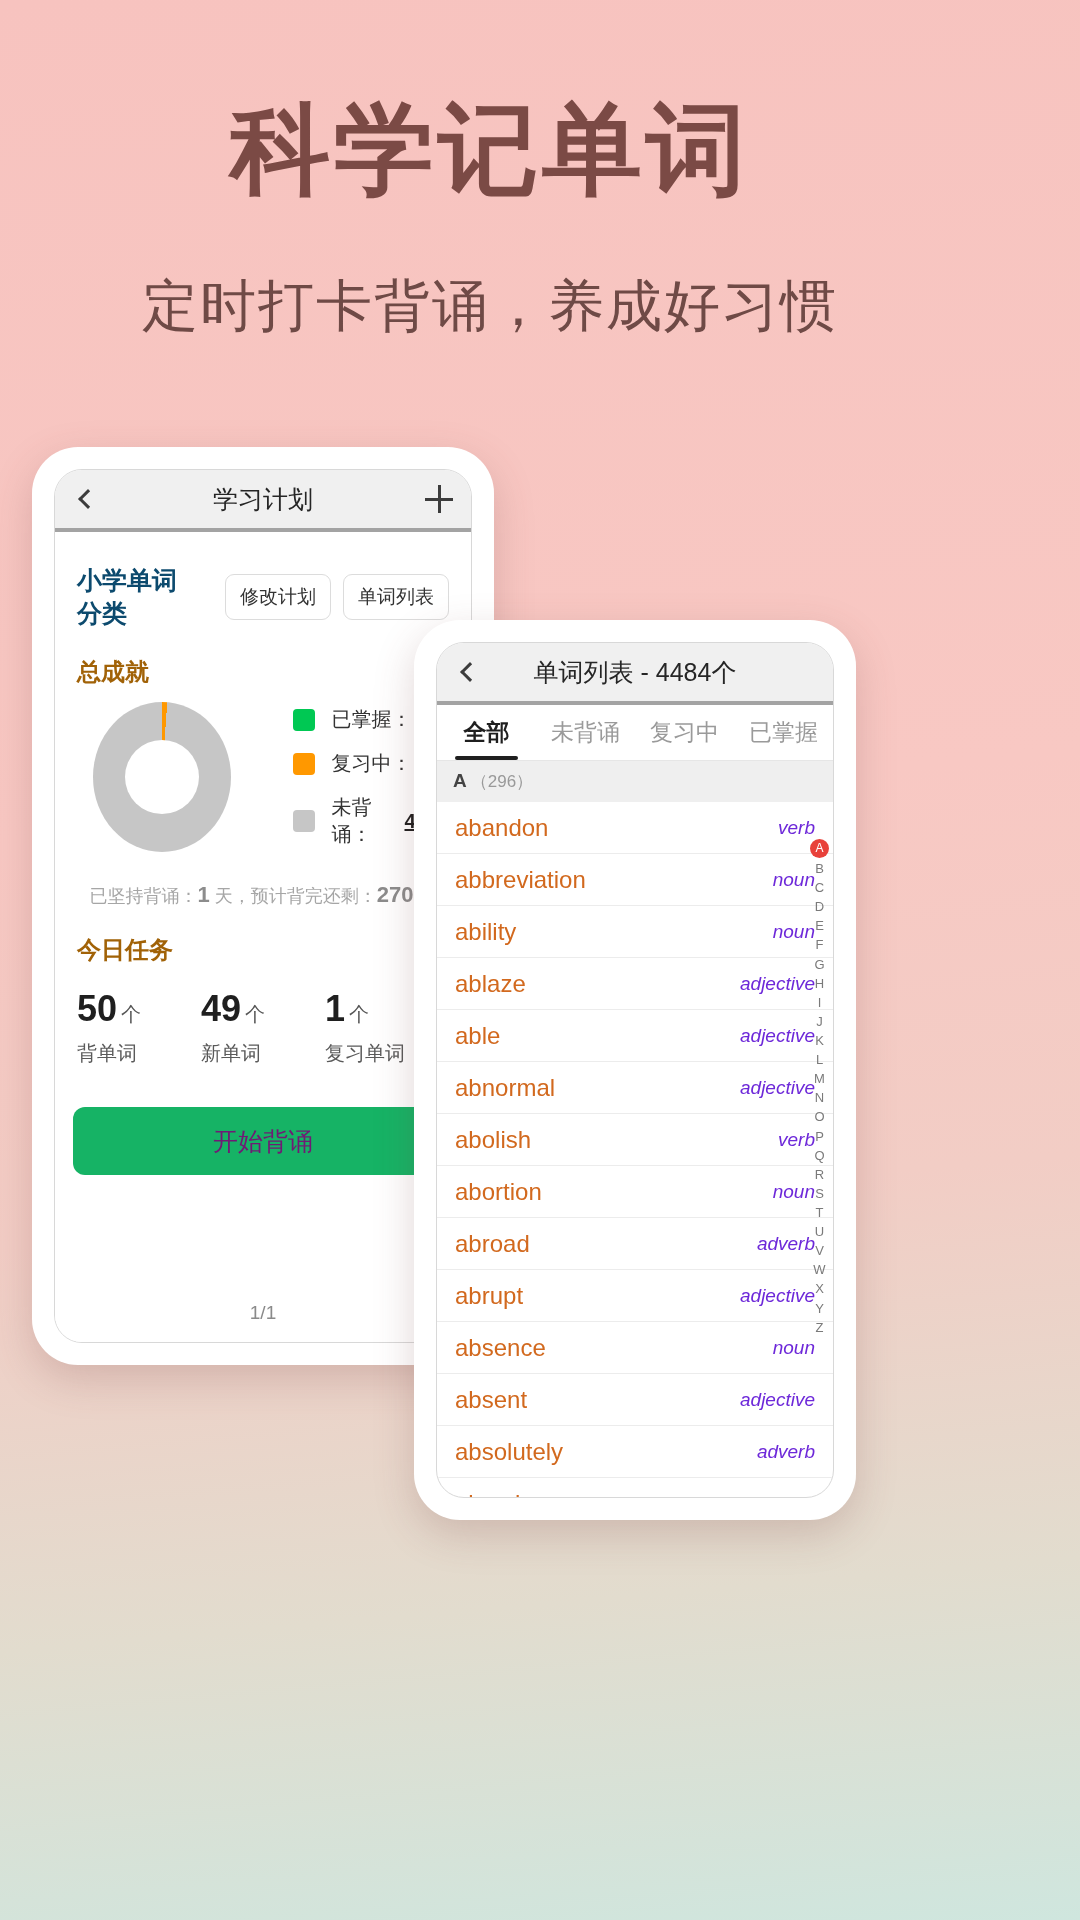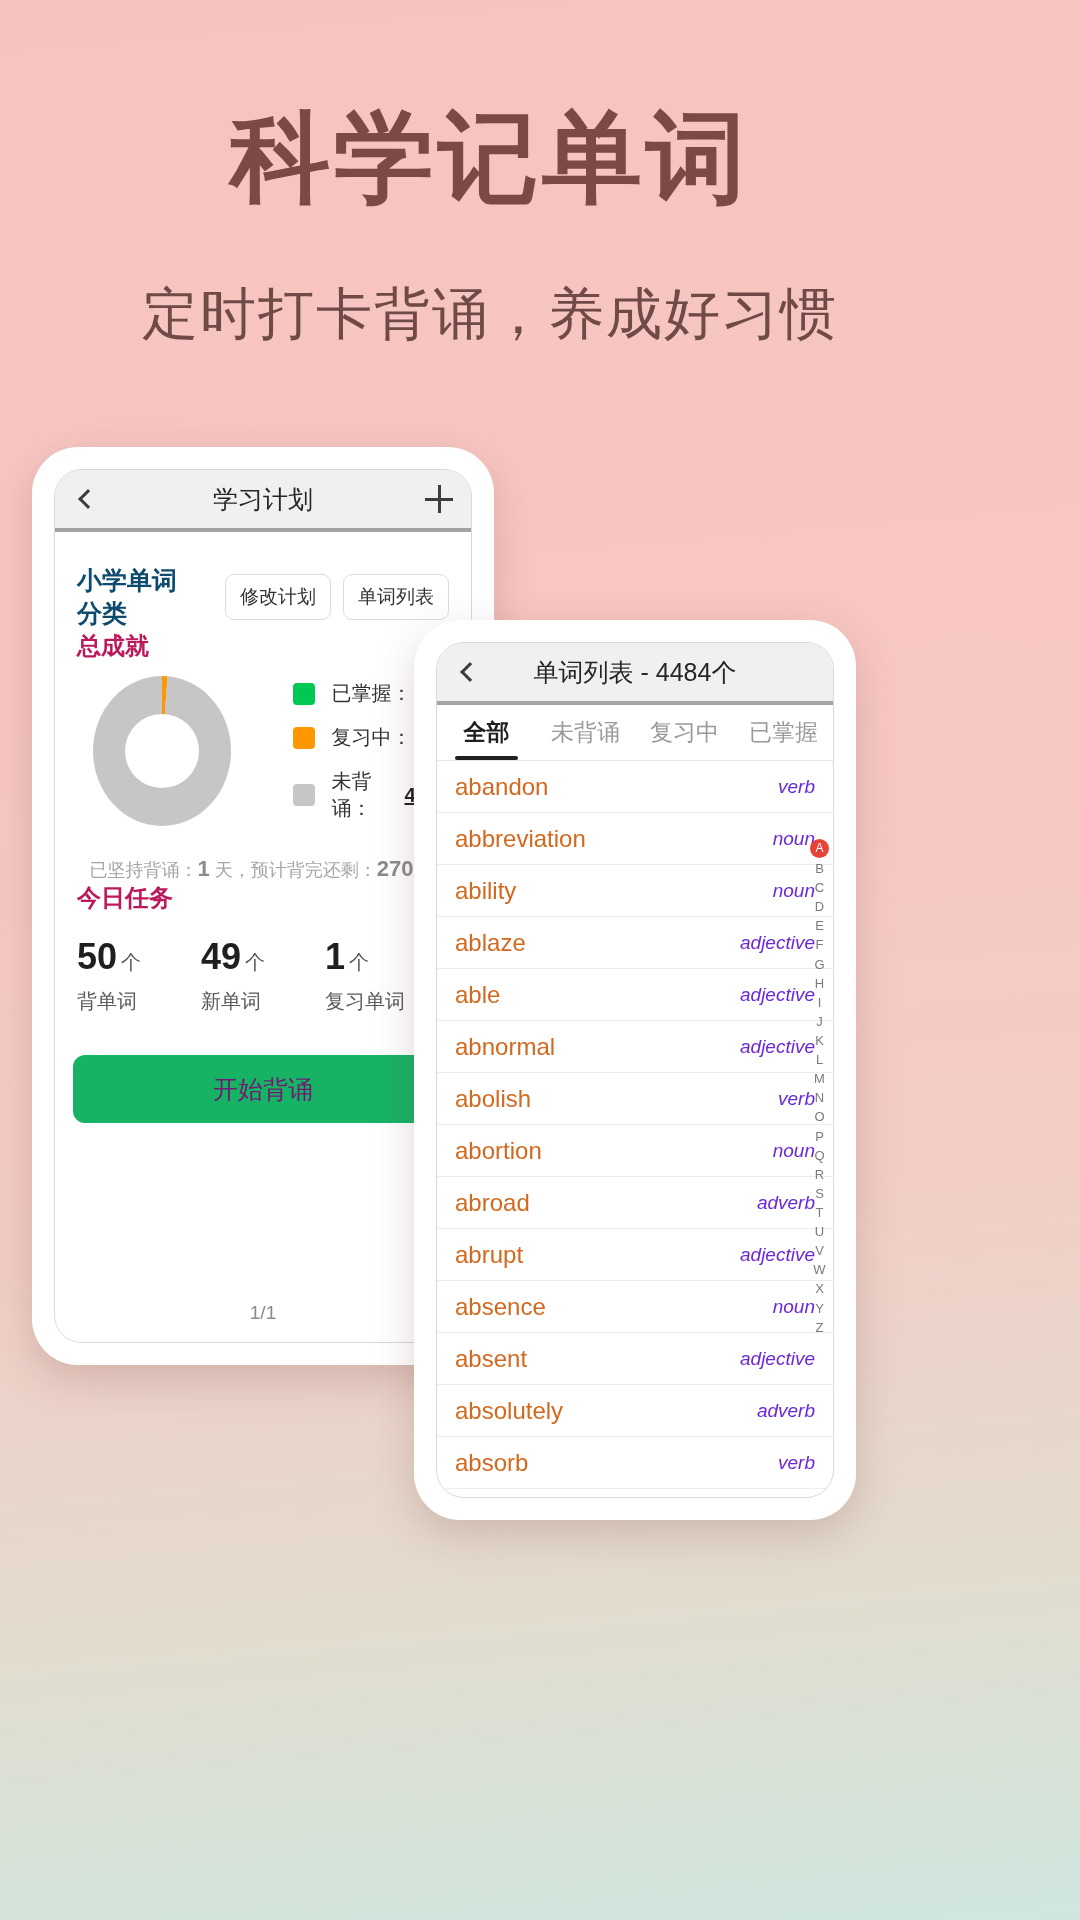--- a/index.html
+++ b/index.html
@@ -5,21 +5,21 @@
   * { box-sizing: border-box; margin: 0; padding: 0; }
   html, body { width: 1080px; height: 1920px; }
   body {
     font-family: "Liberation Sans", "DejaVu Sans", sans-serif;
     background: linear-gradient(175deg, #f7c3bf 0%, #f8c8c3 42%, #f2cdc5 62%, #e2dcce 82%, #cfe6de 100%);
     position: relative;
     overflow: hidden;
   }
 
   
-  .hero { position: absolute; top: 8px; left: 0; width: 980px; text-align: center; }
+  .hero { position: absolute; top: 0; left: 0; width: 980px; text-align: center; }
   .hero-title {
     font-family: "Liberation Serif", "DejaVu Serif", serif;
     font-weight: bold;
     font-size: 100px;
     letter-spacing: 4px;
     color: #7b4a45;
     margin-top: 98px;
     line-height: 1.05;
   }
   .hero-sub {
@@ -87,21 +87,21 @@
   .card-top {
     display: flex; align-items: center; justify-content: space-between;
   }
   .plan-name { font-size: 25px; font-weight: bold; color: #0c4a6e; }
   .pill-row { display: flex; gap: 12px; padding-left: 48px; }
   .pill {
     border: 1px solid #dcdcdc; border-radius: 9px;
     padding: 9px 14px; font-size: 19px; color: #333; background: #fff;
     white-space: nowrap;
   }
-  .section-title { font-size: 24px; font-weight: bold; color: #be185d; }
+  .section-title { font-size: 24px; font-weight: bold; color: #a16207; margin-top: 26px; }
 
   .chart-row { display: flex; align-items: center; margin-top: 14px; }
   .donut {
     width: 150px; height: 150px; border-radius: 50%;
     margin-left: 16px;
     background: conic-gradient(
       from 0deg,
       #00c853 0deg 0.02deg,
       #ff9800 0.02deg 4.0deg,
       #c6c6c6 4.0deg 360deg
@@ -268,20 +268,23 @@
       <div class="nav-title">单词列表 - 4484个</div>
     </div>
 
     <div class="tabs">
       <div class="tab active">全部</div>
       <div class="tab">未背诵</div>
       <div class="tab">复习中</div>
       <div class="tab">已掌握</div>
     </div>
 
+    <div class="group-head">
+      <b>A</b><i>（296）</i>
+    </div>
 
     <div>
       <div class="word-row">
           <span class="word">abandon</span>
           <span class="pos">verb</span>
         </div>
       <div class="word-row">
           <span class="word">abbreviation</span>
           <span class="pos">noun</span>
         </div>

